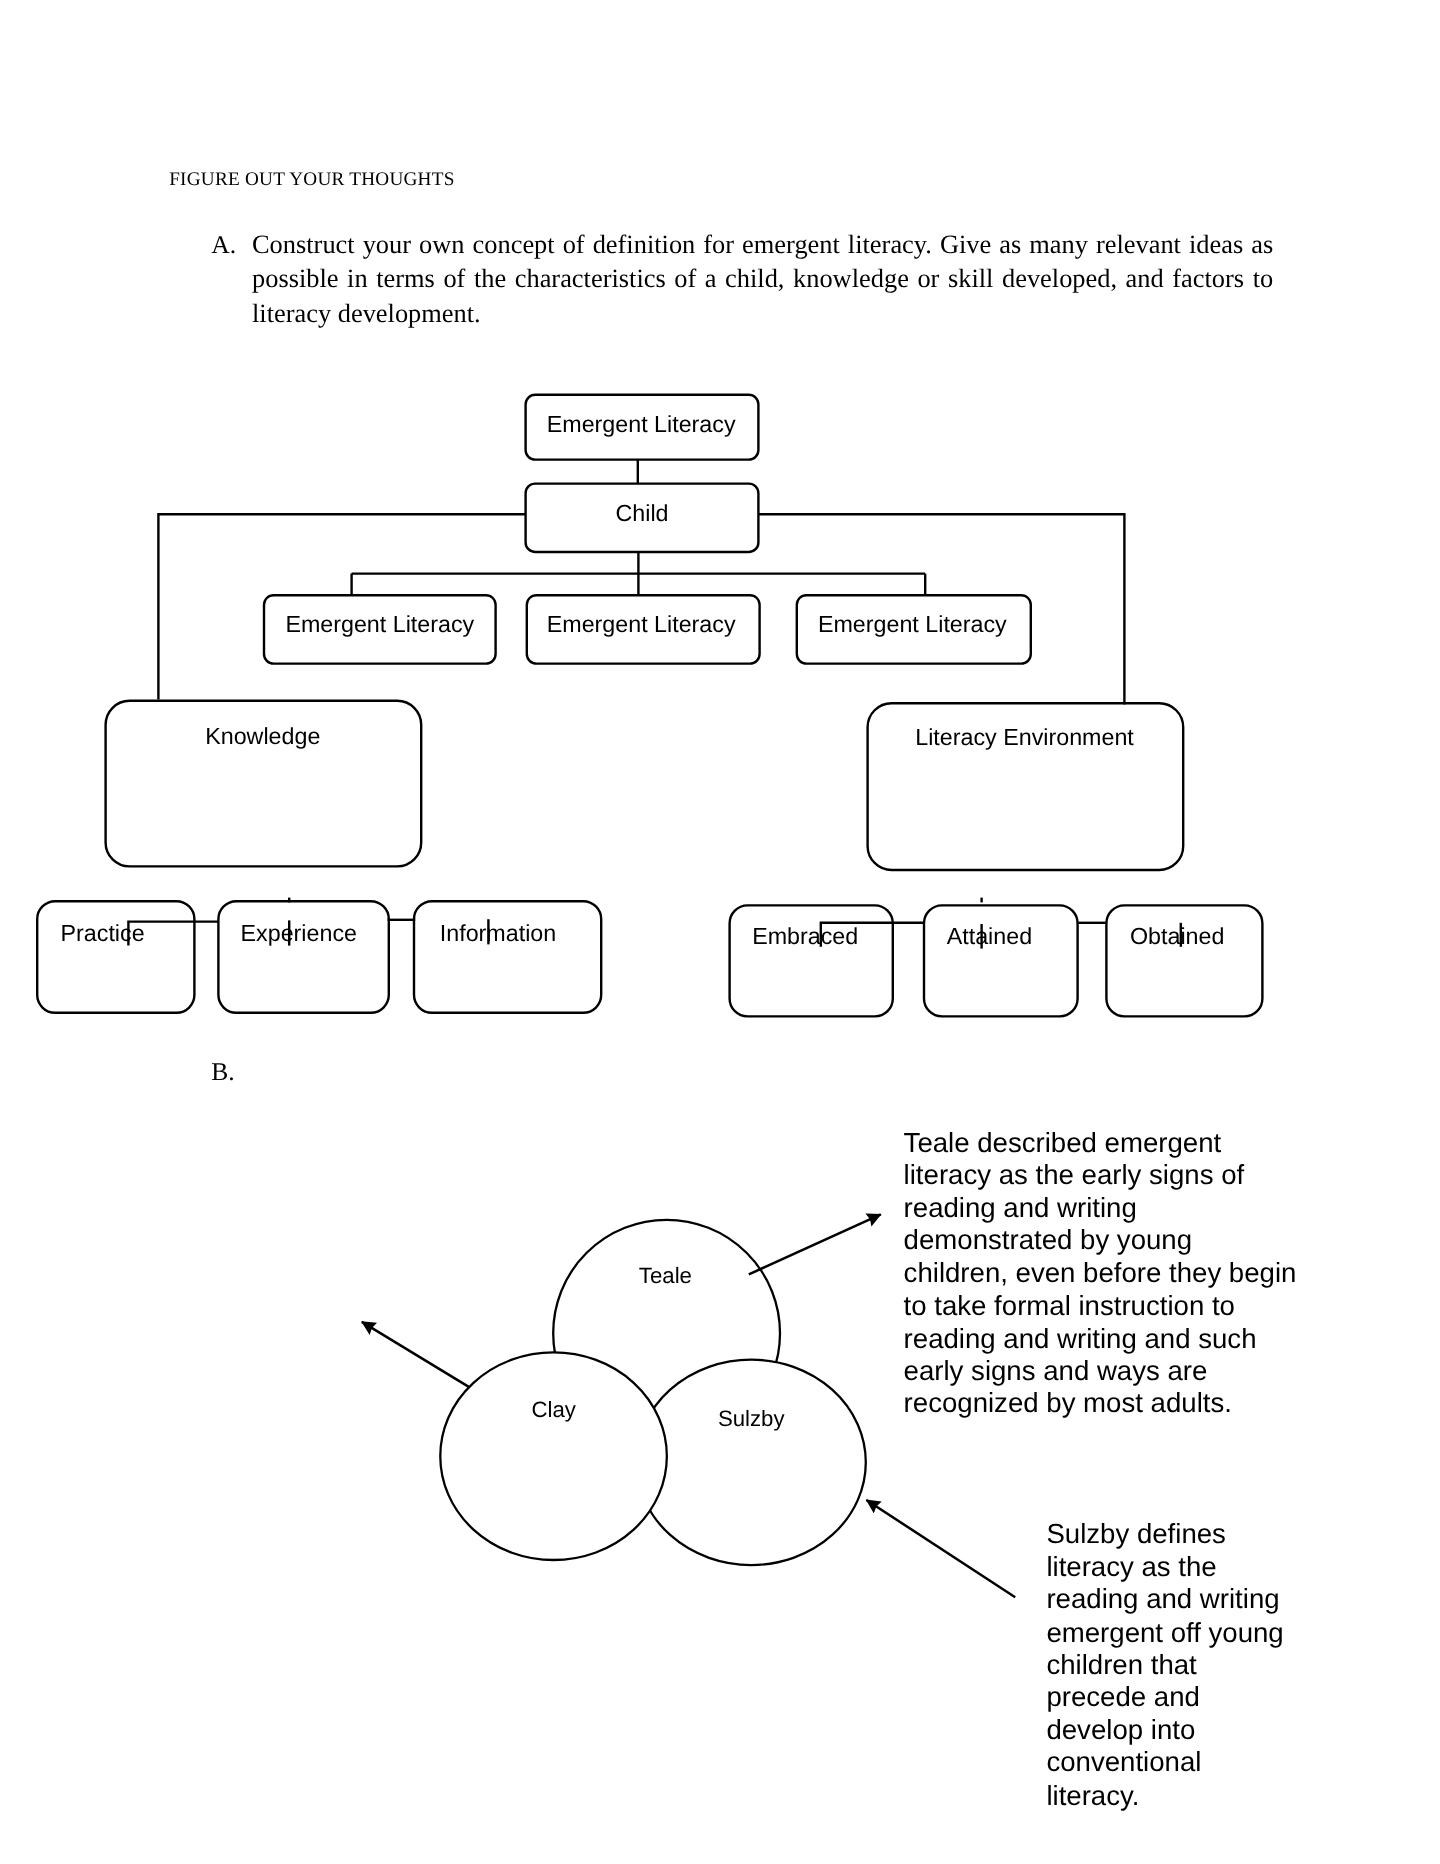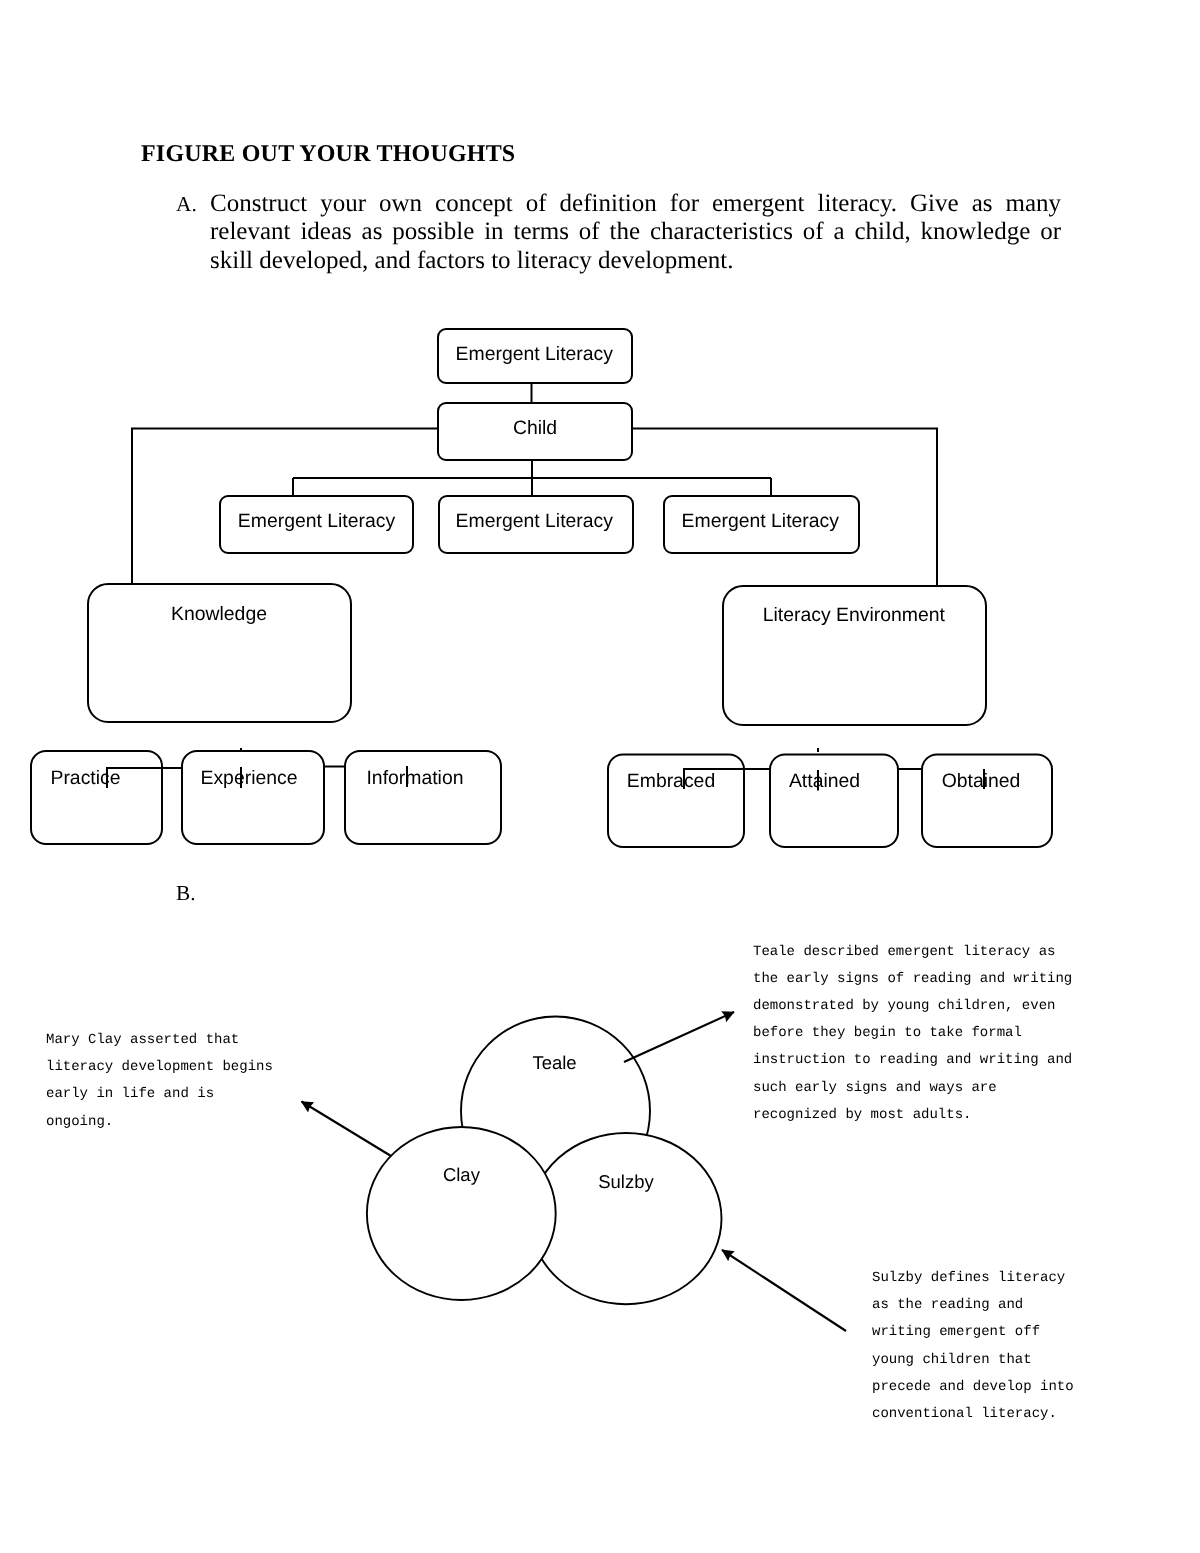--- a/index.html
+++ b/index.html
@@ -7,33 +7,33 @@
   body{
     width:1200px;height:1553px;background:#ffffff;position:relative;overflow:hidden;
     font-family:"Liberation Serif", serif;
     -webkit-font-smoothing:antialiased;
     text-rendering:geometricPrecision;
   }
   .page{position:absolute;inset:0;transform:translateZ(0);}
   
   .heading{
     position:absolute;left:141px;top:141px;
-    font-family:"Liberation Serif", serif;font-weight:bold;font-size:24px;
+    font-family:"Liberation Serif", serif;font-weight:normal;font-size:16px;
     letter-spacing:0.2px;color:#000;
   }
   .qpara{
-    position:absolute;font-family:"Liberation Serif", serif;font-size:25px;
+    position:absolute;font-family:"Liberation Serif", serif;font-size:22px;
     color:#000;text-align:justify;line-height:28.6px;
   }
   .qlabel{position:absolute;font-family:"Liberation Serif", serif;font-size:21.3px;line-height:28.6px;color:#000;}
   
   #concept-map, #venn-diagram{position:absolute;left:0;top:0;}
   .annot{
-    position:absolute;font-family:Liberation Mono, monospace;
-    font-size:14px;color:#000;line-height:27.2px;
+    position:absolute;font-family:Liberation Sans, sans-serif;
+    font-size:23px;color:#000;line-height:27.2px;
   }
 </style>
 </head>
 <body>
 
 <div class="page">
 
   <div class="heading">FIGURE OUT YOUR THOUGHTS</div>
 
   <div class="qlabel" style="left:176px;top:189.5px;">A.</div>
@@ -126,17 +126,16 @@
       <path d="M846,1331 L722,1250"></path>
     </g>
 
     <g font-family="'Liberation Sans', sans-serif" font-size="18.5" fill="#000" text-anchor="middle">
       <text x="554.5" y="1069">Teale</text>
       <text x="461.4" y="1180.5">Clay</text>
       <text x="626" y="1188">Sulzby</text>
     </g>
   </svg>
 
-  <div class="annot" style="left:46px;top:1027px;width:230px;">Mary Clay asserted that literacy development begins early in life and is ongoing.</div>
   <div class="annot" style="left:753px;top:938.6px;width:328px;">Teale described emergent literacy as the early signs of reading and writing demonstrated by young children, even before they begin to take formal instruction to reading and writing and such early signs and ways are recognized by most adults.</div>
   <div class="annot" style="left:872px;top:1265px;width:208px;">Sulzby defines literacy as the reading and writing emergent off young children that precede and develop into conventional literacy.</div>
 
 </div>
 
 </body></html>

